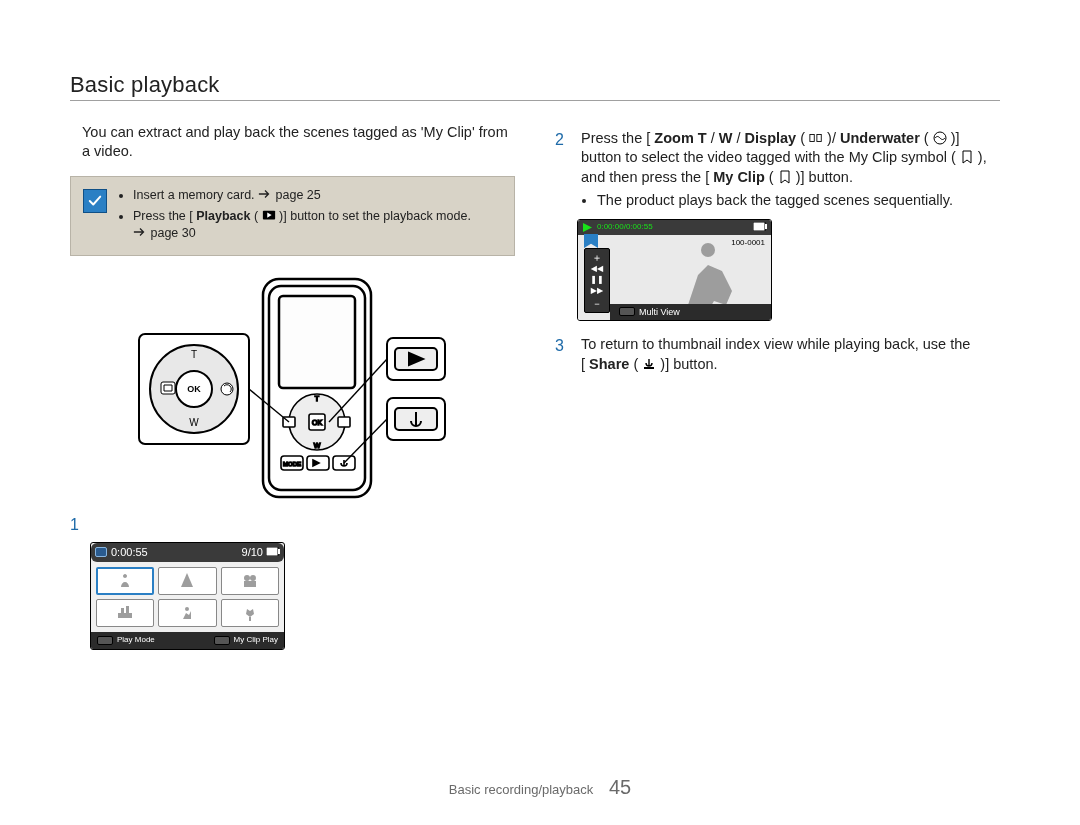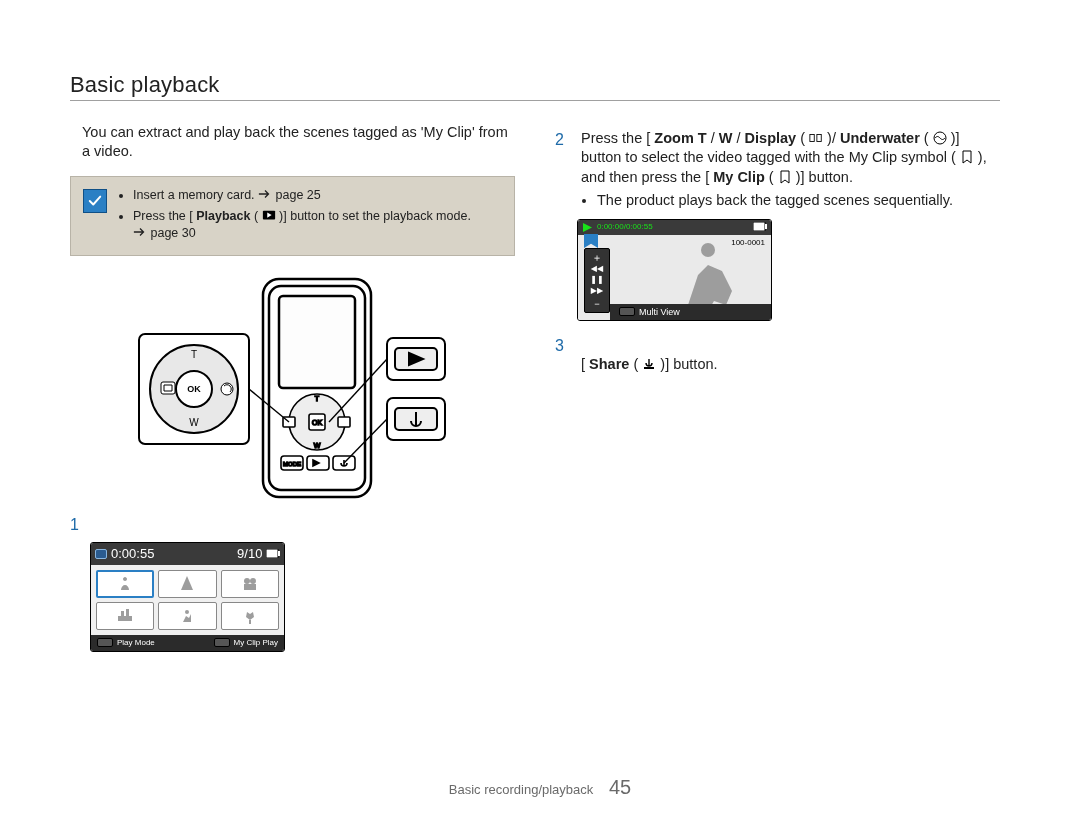--- a/index.html
+++ b/index.html
@@ -102,21 +102,22 @@
     overflow:hidden;
     font-size:9px;
     color:#fff;
   }
   .ss-bar{
     background:#3a3a3a;
     display:flex;
     align-items:center;
     justify-content:space-between;
     padding:2px 4px;
-    font-size:13px;
+    font-size:11px;
+    border-radius:6px;
   }
   .ss-bar-left{display:flex;gap:4px;align-items:center}
   .ss-cam-icon{
     width:12px;height:10px;border:1px solid #89b6e0;border-radius:2px;background:#2a5b8f;display:inline-block;
   }
   .thumb-grid{
     display:grid;
     grid-template-columns:repeat(3,1fr);
     gap:4px;
     padding:5px;
@@ -424,20 +425,21 @@
           <div class="foot">
             <span class="foot-btn"></span>
             <span style="color:#fff">Multi View</span>
           </div>
         </div>
       </div>
 
       <div class="step">
         <div class="step-num">3</div>
         <div>
+          <span>To return to thumbnail index view while playing back, use the</span>
           <br>
           <span>[</span>
           <b>Share</b>
           <span> (</span>
           <svg class="mini-icon" viewBox="0 0 14 14">
               <path d="M7 2v7M4 6a3 3 0 0 0 6 0" stroke="#000" fill="none" stroke-width="1.4"></path>
               <rect x="2" y="10" width="10" height="2" fill="#000"></rect>
             </svg>
           <span>)] button.</span>
         </div>

